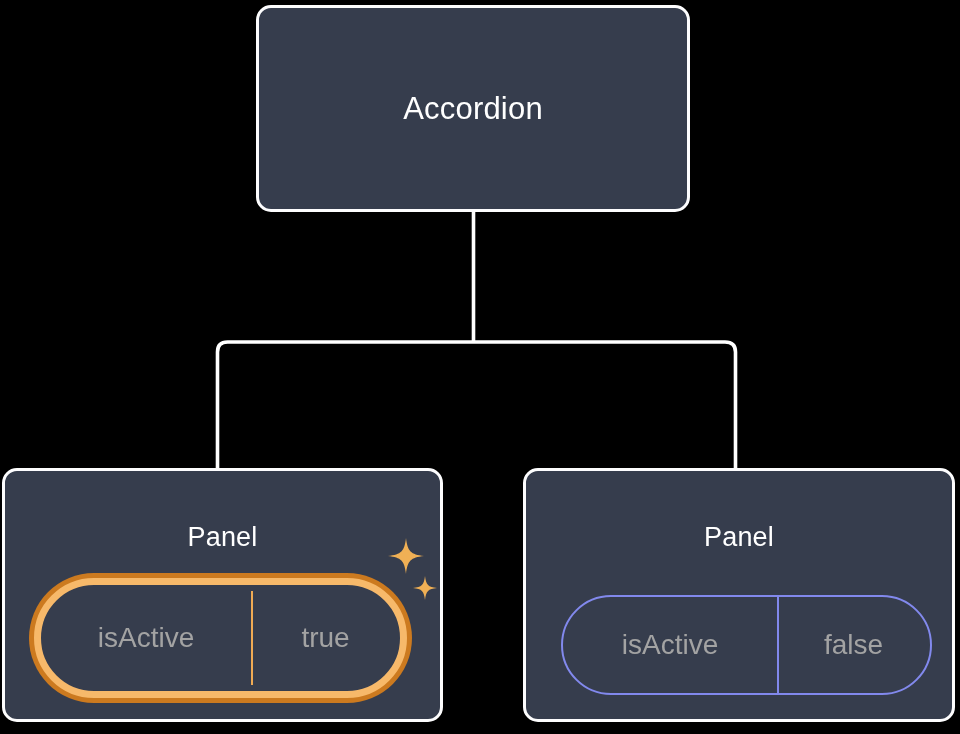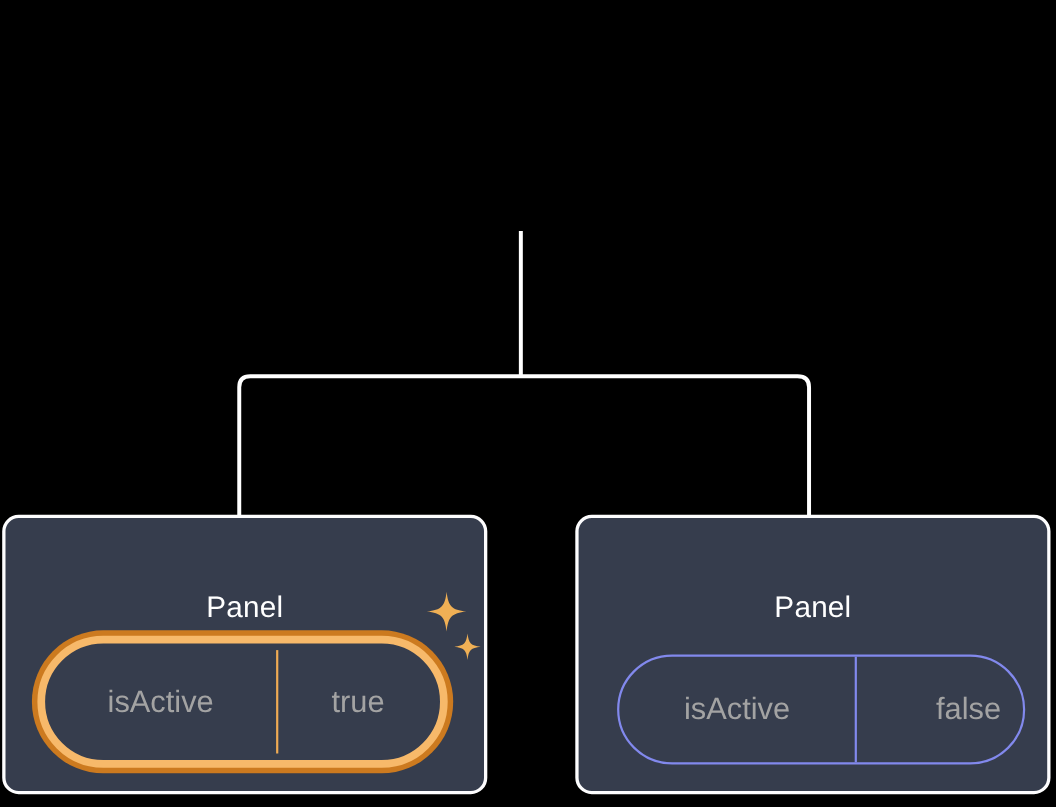--- a/index.html
+++ b/index.html
@@ -67,21 +67,21 @@
   .node-panel.left {
     left: 2px;
     width: 441px;
   }
   .node-panel.right {
     left: 523px;
     width: 432px;
   }
   .node-title-panel {
     position: absolute;
-    top: 66px;
+    top: 51px;
     left: 0;
     width: 100%;
     text-align: center;
     color: #ffffff;
     font-size: 27px;
     letter-spacing: 0.2px;
   }
 
   
   .pill {
@@ -126,21 +126,21 @@
   
   .pill-plain {
     left: 35px;
     top: 124px;
     width: 371px;
     height: 100px;
     border: 2px solid #8289ed;
     background: transparent;
   }
   .pill-plain .pill-cell.key { width: 214px; flex: 0 0 214px; }
-  .pill-plain .pill-cell.val { width: 153px; flex: 0 0 153px; padding-left: 27px; }
+  .pill-plain .pill-cell.val { width: 153px; flex: 0 0 153px; }
   .pill-divider-plain {
     position: absolute;
     left: 214px;
     top: 0;
     bottom: 0;
     width: 2px;
     background: #8289ed;
   }
 
   
@@ -157,20 +157,23 @@
 <body>
 
 <div id="stage">
 
   <svg id="connectors" viewBox="0 0 960 734" width="960" height="734">
     <path d="M 473.5 210 L 473.5 342" fill="none" stroke="#ffffff" stroke-width="3.6" stroke-linecap="butt"></path>
     <path d="M 217.5 470 L 217.5 352 Q 217.5 342 227.5 342
              L 725 342 Q 735.5 342 735.5 352 L 735.5 470" fill="none" stroke="#ffffff" stroke-width="3.6" stroke-linejoin="round"></path>
   </svg>
 
+  <div class="node node-root">
+    <div class="node-title-root">Accordion</div>
+  </div>
 
   <div class="node node-panel left">
     <div class="node-title-panel">Panel</div>
   </div>
 
   <div class="pill pill-active">
     <div class="pill-cell key">isActive</div>
     <div class="pill-divider-active"></div>
     <div class="pill-cell val">true</div>
   </div>

